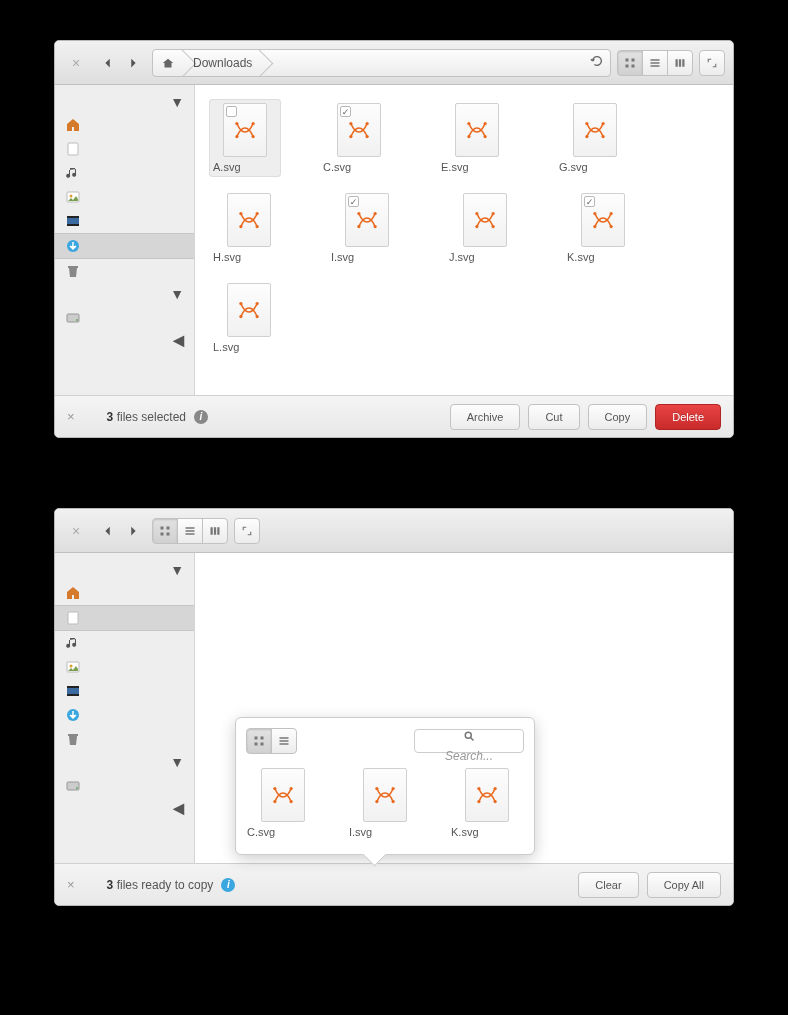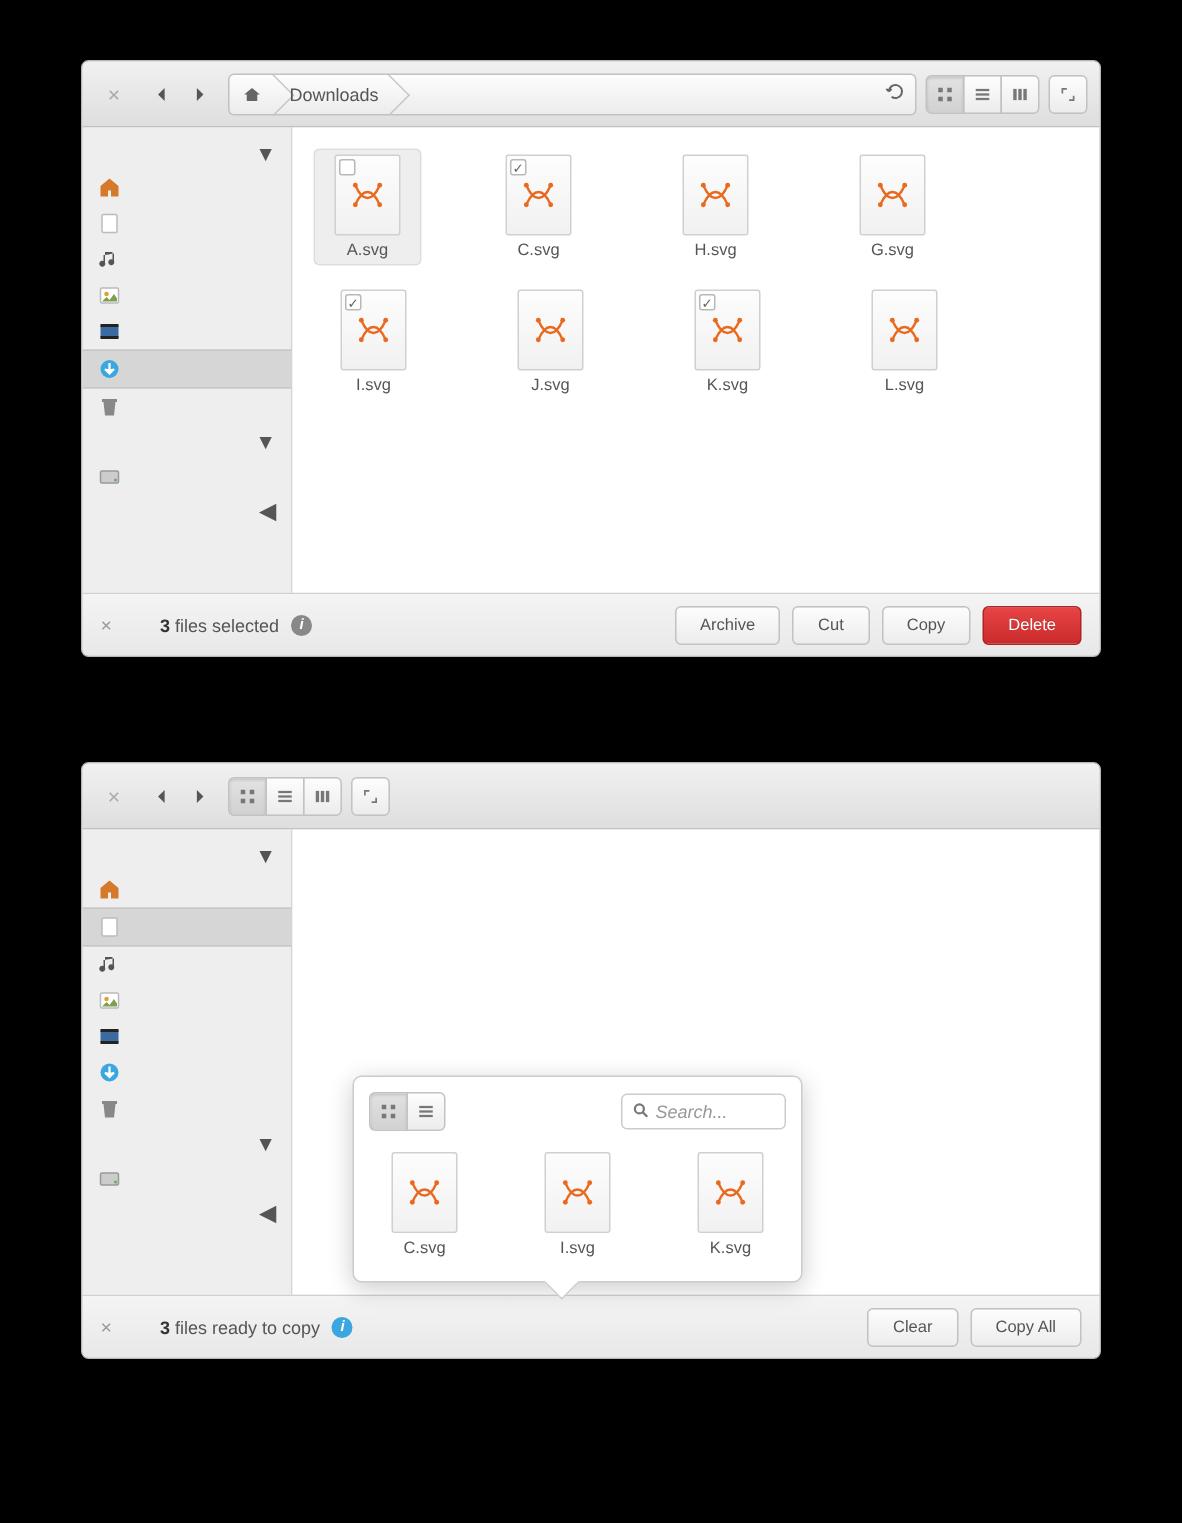--- a/index.html
+++ b/index.html
@@ -111,21 +111,21 @@
   .content {
     flex: 1;
     background: #fff;
     padding: 18px 10px 10px 18px;
     display: flex; flex-wrap: wrap; align-content: flex-start;
     gap: 20px 46px;
     position: relative;
   }
   .file {
     width: 72px;
-    text-align: center;
+    text-align: left;
     cursor: pointer;
   }
   .file .thumb {
     width: 44px; height: 54px;
     margin: 0 auto 4px;
     background: linear-gradient(#fdfdfd,#f1f1f1);
     border: 1px solid #d0d0d0;
     border-radius: 2px;
     position: relative;
     display: flex; align-items: center; justify-content: center;
@@ -202,21 +202,21 @@
     background:#fff;
     border-right:1px solid #ccc;
     border-bottom:1px solid #ccc;
     transform: rotate(45deg);
   }
   .pop-head { display:flex; align-items:center; justify-content:space-between; margin-bottom:10px; }
   .search {
     width: 110px; height:24px;
     border:1px solid #ccc; border-radius:4px;
     display:flex; align-items:center; padding:0 6px; gap:4px;
-    color:#999; font-style:italic;
+    color:#999; font-style:italic;flex-direction:column;
   }
   .pop-files { display:flex; gap:30px; justify-content:center; padding: 4px 0 6px; }
 
   
   .u { font-size:14px; line-height:1; }
 </style>
 </head>
 <body>
 
 <div id="root">
@@ -396,33 +396,45 @@
           <div class="file">
             <div class="thumb">
               <svg viewBox="0 0 32 32">
                 <path fill="none" stroke="#e96a1f" stroke-width="2" d="M6 24c6-14 14-14 20 0M6 8c6 14 14 14 20 0"></path>
                 <circle cx="6" cy="24" r="2" fill="#e96a1f"></circle>
                 <circle cx="26" cy="24" r="2" fill="#e96a1f"></circle>
                 <circle cx="6" cy="8" r="2" fill="#e96a1f"></circle>
                 <circle cx="26" cy="8" r="2" fill="#e96a1f"></circle>
               </svg>
             </div>
+            <div class="name">E.svg</div>
+          </div>
+          <div class="file">
+            <div class="thumb">
+              <svg viewBox="0 0 32 32">
+                <path fill="none" stroke="#e96a1f" stroke-width="2" d="M6 24c6-14 14-14 20 0M6 8c6 14 14 14 20 0"></path>
+                <circle cx="6" cy="24" r="2" fill="#e96a1f"></circle>
+                <circle cx="26" cy="24" r="2" fill="#e96a1f"></circle>
+                <circle cx="6" cy="8" r="2" fill="#e96a1f"></circle>
+                <circle cx="26" cy="8" r="2" fill="#e96a1f"></circle>
+              </svg>
+            </div>
+            <div class="name">G.svg</div>
+          </div>
+          <div class="file">
+            <div class="thumb">
+              <svg viewBox="0 0 32 32">
+                <path fill="none" stroke="#e96a1f" stroke-width="2" d="M6 24c6-14 14-14 20 0M6 8c6 14 14 14 20 0"></path>
+                <circle cx="6" cy="24" r="2" fill="#e96a1f"></circle>
+                <circle cx="26" cy="24" r="2" fill="#e96a1f"></circle>
+                <circle cx="6" cy="8" r="2" fill="#e96a1f"></circle>
+                <circle cx="26" cy="8" r="2" fill="#e96a1f"></circle>
+              </svg>
+            </div>
             <div class="name">H.svg</div>
-          </div>
-          <div class="file">
-            <div class="thumb">
-              <svg viewBox="0 0 32 32">
-                <path fill="none" stroke="#e96a1f" stroke-width="2" d="M6 24c6-14 14-14 20 0M6 8c6 14 14 14 20 0"></path>
-                <circle cx="6" cy="24" r="2" fill="#e96a1f"></circle>
-                <circle cx="26" cy="24" r="2" fill="#e96a1f"></circle>
-                <circle cx="6" cy="8" r="2" fill="#e96a1f"></circle>
-                <circle cx="26" cy="8" r="2" fill="#e96a1f"></circle>
-              </svg>
-            </div>
-            <div class="name">G.svg</div>
           </div>
           <div class="file checked">
             <div class="thumb">
               <svg viewBox="0 0 32 32">
                 <path fill="none" stroke="#e96a1f" stroke-width="2" d="M6 24c6-14 14-14 20 0M6 8c6 14 14 14 20 0"></path>
                 <circle cx="6" cy="24" r="2" fill="#e96a1f"></circle>
                 <circle cx="26" cy="24" r="2" fill="#e96a1f"></circle>
                 <circle cx="6" cy="8" r="2" fill="#e96a1f"></circle>
                 <circle cx="26" cy="8" r="2" fill="#e96a1f"></circle>
               </svg>

